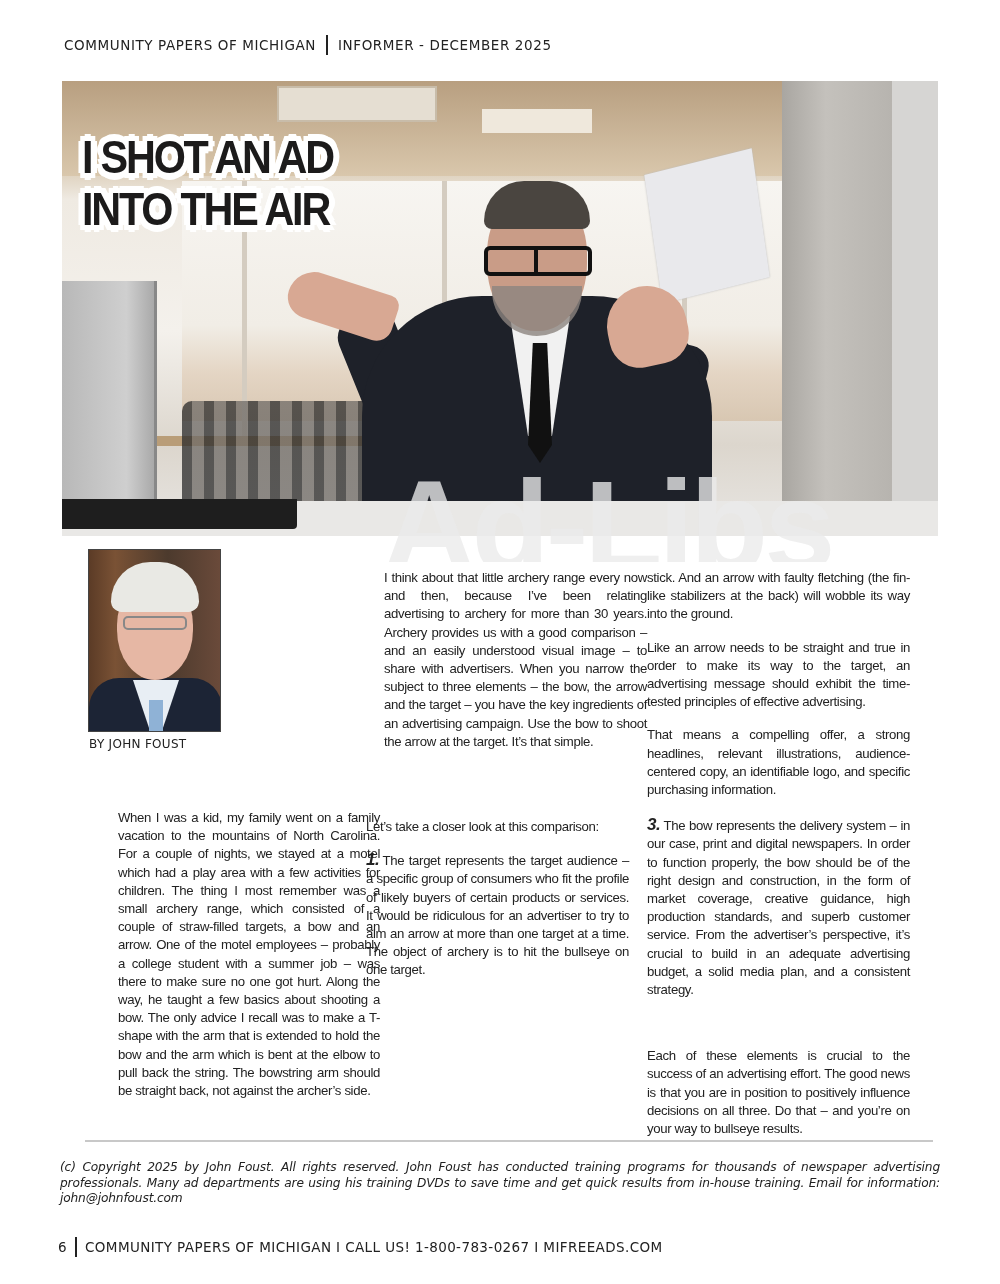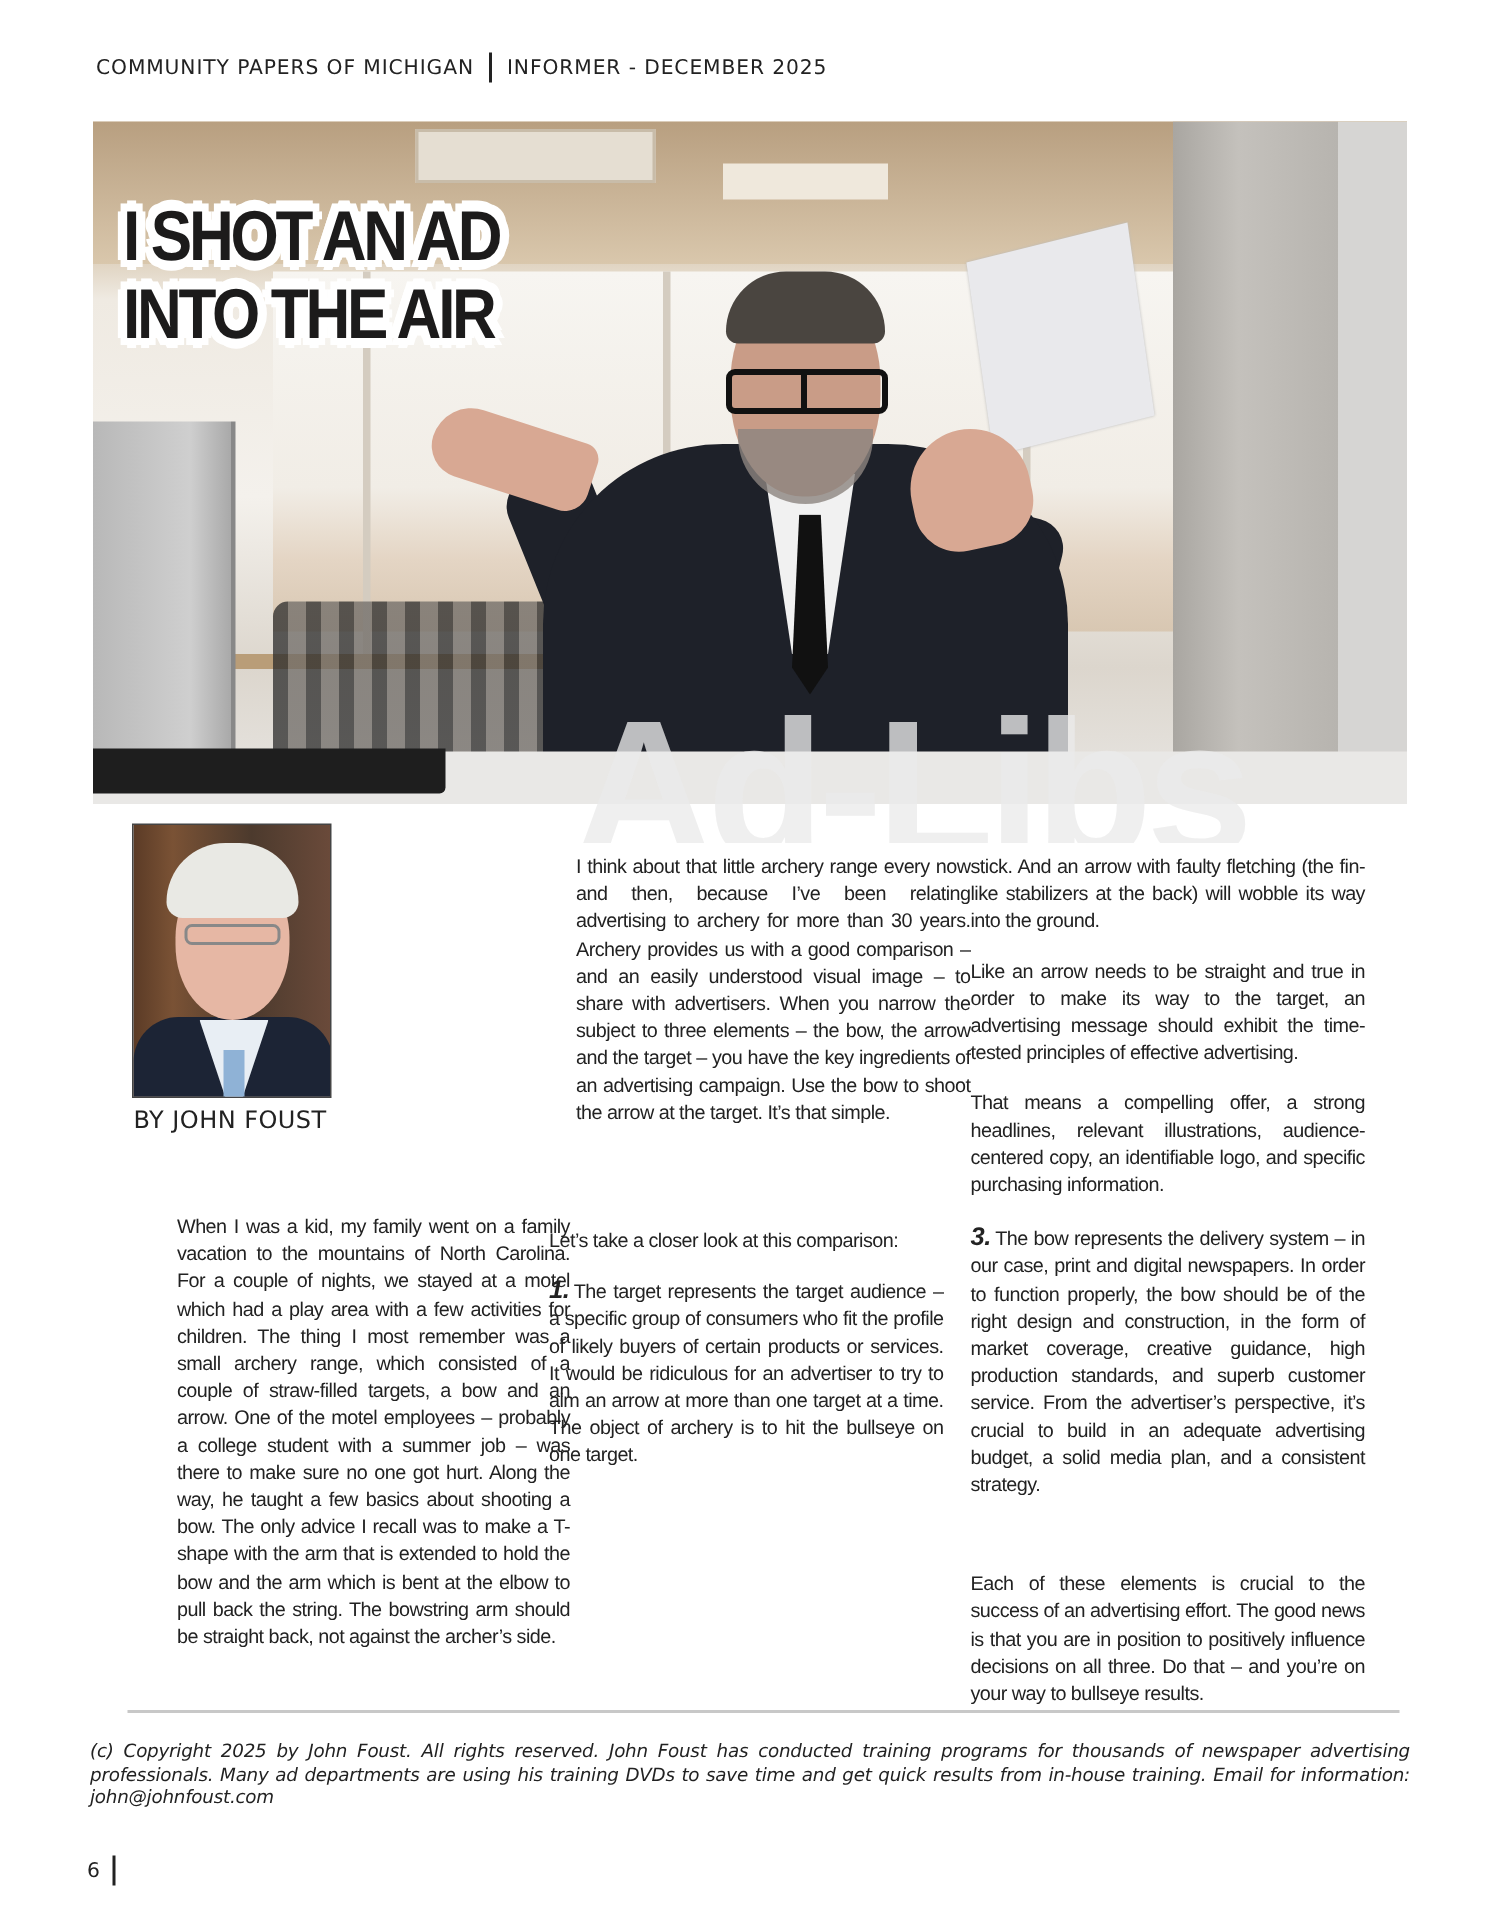--- a/index.html
+++ b/index.html
@@ -88,21 +88,21 @@
   }
   .author-photo .face { position:absolute; left:28px; top:30px; width:76px; height:100px; background:#e6b7a4; border-radius:45% 45% 50% 50%; }
   .author-photo .hair { position:absolute; left:22px; top:12px; width:88px; height:50px; background:#e9e9e4; border-radius:44px 44px 12px 12px; }
   .author-photo .specs { position:absolute; left:34px; top:66px; width:64px; height:14px; border:2px solid #888; border-radius:5px; }
   .author-photo .jacket { position:absolute; left:0; top:128px; width:133px; height:60px; background:#1c2435; border-radius:30px 30px 0 0; }
   .author-photo .collar { position:absolute; left:44px; top:130px; width:46px; height:55px; background:#e8eef4; clip-path:polygon(0 0,100% 0,60% 100%,40% 100%); }
   .author-photo .tie { position:absolute; left:60px; top:150px; width:14px; height:40px; background:#8fb2d6; }
 
   .byline {
     position: absolute; left: 89px; top: 737px;
-    font-family: "DejaVu Sans", sans-serif; font-size: 16px; letter-spacing: 0.3px; color: #222;
+    font-family: "DejaVu Sans", sans-serif; font-size: 12px; letter-spacing: 0.3px; color: #222;
   }
 
   
   .col {
     position: absolute; font-family: "Liberation Sans", sans-serif; font-size: 13.2px; line-height: 18.2px;
     color: #222; text-align: justify; letter-spacing: -0.35px;
   }
   .col p { margin-bottom: 15px; }
   .col1 { left: 86px; top: 809px; width: 262px; margin-left: 32px; }
   .col2 { left: 384px; top: 569px; width: 263px; }
@@ -204,13 +204,14 @@
   <p>Each of these elements is crucial to the success of an advertising effort. The good news is that you are in position to positively influence decisions on all three. Do that – and you’re on your way to bullseye results.</p>
 </div>
 
 <div class="rule"></div>
 
 <div class="copyright">(c) Copyright 2025 by John Foust. All rights reserved.  John Foust has conducted training programs for thousands of newspaper advertising professionals. Many ad departments are using his training DVDs to save time and get quick results from in-house training. Email for information: john@johnfoust.com</div>
 
 <div class="footer">
   <span>6</span>
   <span class="bar"></span>
+  <span>COMMUNITY PAPERS OF MICHIGAN I CALL US! 1-800-783-0267 I MIFREEADS.COM</span>
 </div>
 
 </body></html>

